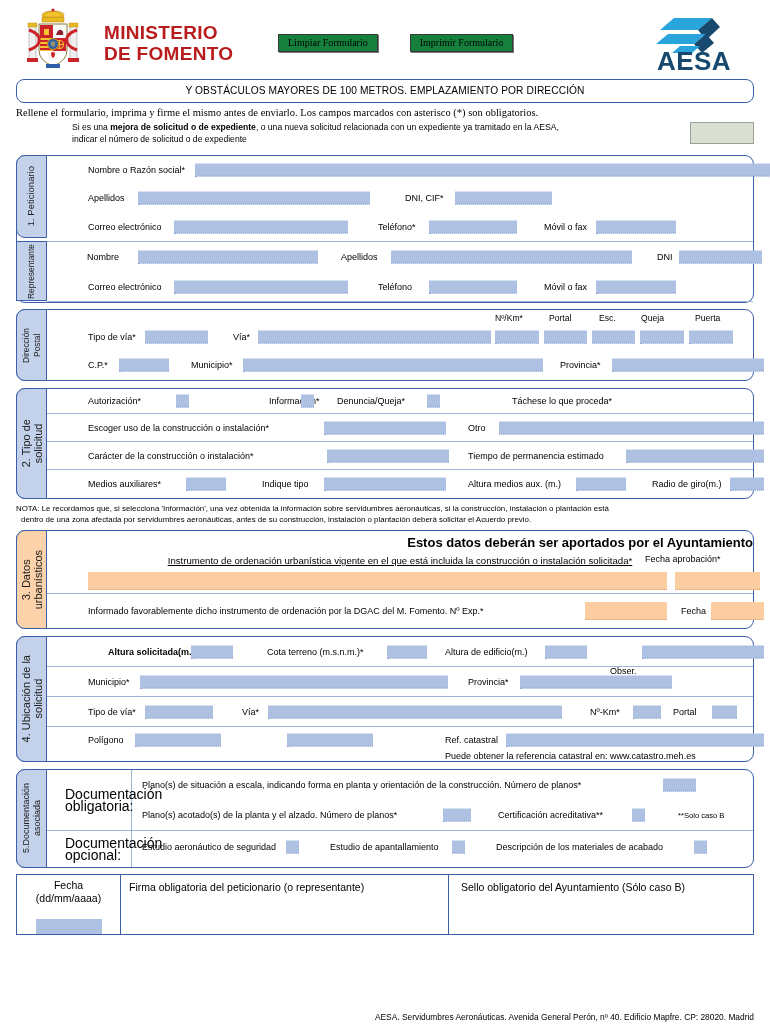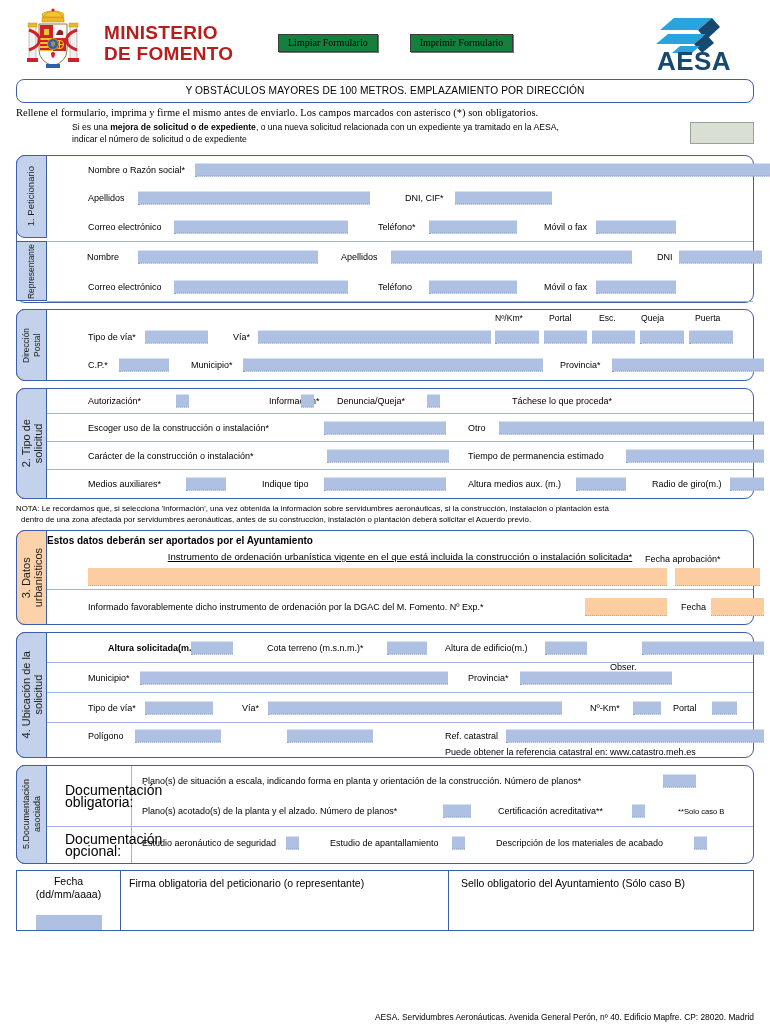--- a/index.html
+++ b/index.html
@@ -108,21 +108,21 @@
   }
   .tiny-hdr { position:absolute; font-size:8.6px; top:3px; white-space:nowrap; }
 
   
   .nota {
     margin:0 14px 5px 16px;
     font-size:7.9px; line-height:11px;
   }
 
   
-  .s3-title { text-align:left; font-weight:bold; font-size:10px; padding-top:4px; }
+  .s3-title { text-align:right; font-weight:bold; font-size:13px; padding-top:4px; }
   .s3-sub { text-align:center; font-size:9.6px; padding:5px 0 2px;text-decoration:underline; }
 
   
   .doc-grid { display:flex; }
   .doc-left {
     width:85px; border-right:1px solid #9fb4d8;
     font-size:14px; line-height:12px;
     display:flex; align-items:center; padding:6px 4px 6px 18px;
   }
   .doc-right { flex:1; position:relative; }

